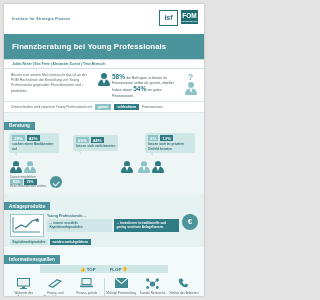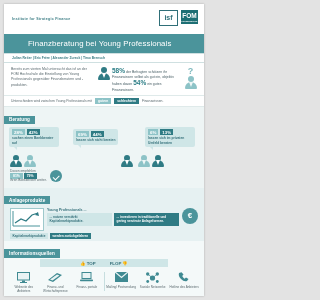--- a/index.html
+++ b/index.html
@@ -25,22 +25,22 @@
     width:17px;height:14px;border:.7px solid #2f6f78;background:#fff;
     color:#2f6f78;font-weight:bold;font-size:7px;line-height:14px;text-align:center;
   }
   .logo-fom{
     width:17px;height:14px;background:#1e6f74;color:#fff;font-weight:bold;
     font-size:6.5px;text-align:center;position:relative;
   }
   .logo-fom b{display:block;line-height:9px;padding-top:1px;}
   .logo-fom i{display:block;font-style:normal;font-size:2.2px;line-height:2.6px;}
   .titlebar{
-    background:#4b949b;color:#fff;height:19px;display:flex;align-items:center;
-    padding-left:24px;font-size:7.8px;font-weight:normal;letter-spacing:.1px;
+    background:#4b949b;color:#fff;height:25px;display:flex;align-items:center;
+    padding-left:8px;font-size:7.8px;font-weight:bold;letter-spacing:.1px;
   }
   .authors{
     border-top:.5px solid #cfe0e1;border-bottom:.5px solid #cfe0e1;
     padding:2px 8px;font-size:3.3px;color:#3f7f86;font-weight:bold;background:#fff;
   }
   
   .intro{display:flex;padding:4px 7px 2px 7px;gap:4px;background:#fff;}
   .intro-l{width:82px;font-size:3.5px;line-height:5.2px;color:#5c6b70;}
   .intro-r{flex:1;display:flex;gap:2px;align-items:flex-start;}
   .intro-txt{font-size:3.5px;line-height:5.2px;color:#4b6168;flex:1;padding-top:1px;}

